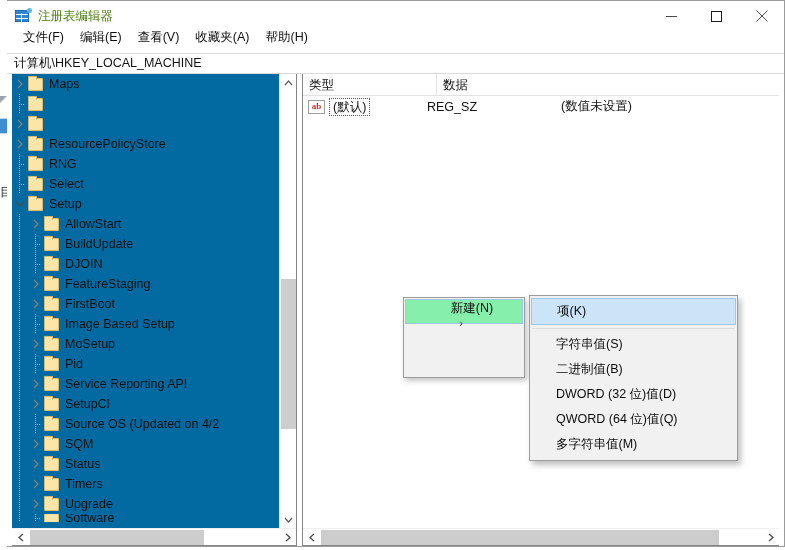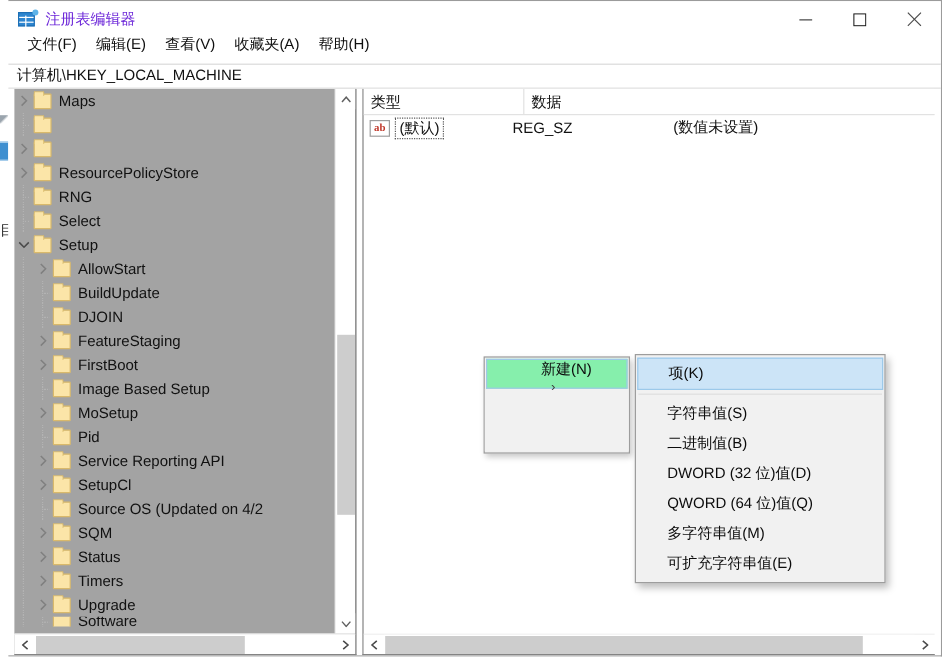--- a/index.html
+++ b/index.html
@@ -58,21 +58,21 @@
   }
   #app-icon .vbar {
     position: absolute; left: 5px; top: 2px; width: 1px; height: 12px;
     background: #ffffff; z-index: 2;
   }
   #app-icon .spark {
     position: absolute; right: -1px; top: 0px; width: 5px; height: 5px;
     background: #5fb3e8; border-radius: 50%;
   }
   #title-text {
-    font-size: 12.5px; color: #6d28d9; white-space: nowrap;
+    font-size: 12.5px; color: #4d7c0f; white-space: nowrap;
   }
   #window-controls {
     position: absolute; right: 0; top: 0; height: 30px;
     display: flex;
   }
   .win-btn {
     width: 45px; height: 30px;
     display: flex; align-items: center; justify-content: center;
     background: transparent;
   }
@@ -112,21 +112,21 @@
     background: #ffffff;
     overflow: hidden;
   }
 
   
   #left-pane {
     width: 285px; min-width: 285px;
     border: 1px solid #848484;
     border-top: none; border-left: none;
     margin-left: 5px;
-    background: #a3a3a3;
+    background: #0369a1;
     display: flex; flex-direction: column;
     position: relative;
   }
   #tree-viewport {
     flex: 1 1 auto;
     position: relative;
     overflow: hidden;
   }
   #tree-scroll-area {
     position: absolute; left: 0; top: 0; right: 17px; bottom: 0;
@@ -675,17 +675,16 @@
     </div>
 
     <div id="ctx-sub">
       <div class="sub-item selected">项(K)</div>
       <div class="sub-sep"></div>
       <div class="sub-item">字符串值(S)</div>
       <div class="sub-item">二进制值(B)</div>
       <div class="sub-item">DWORD (32 位)值(D)</div>
       <div class="sub-item">QWORD (64 位)值(Q)</div>
       <div class="sub-item">多字符串值(M)</div>
-      <div class="sub-item">可扩充字符串值(E)</div>
     </div>
 
   </div>
 </div>
 
 </body></html>

